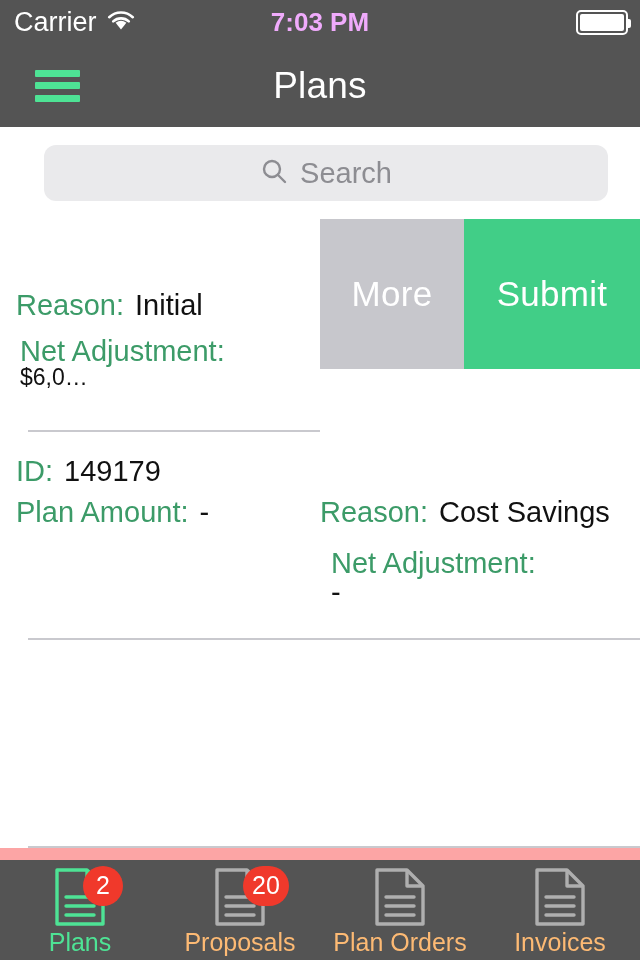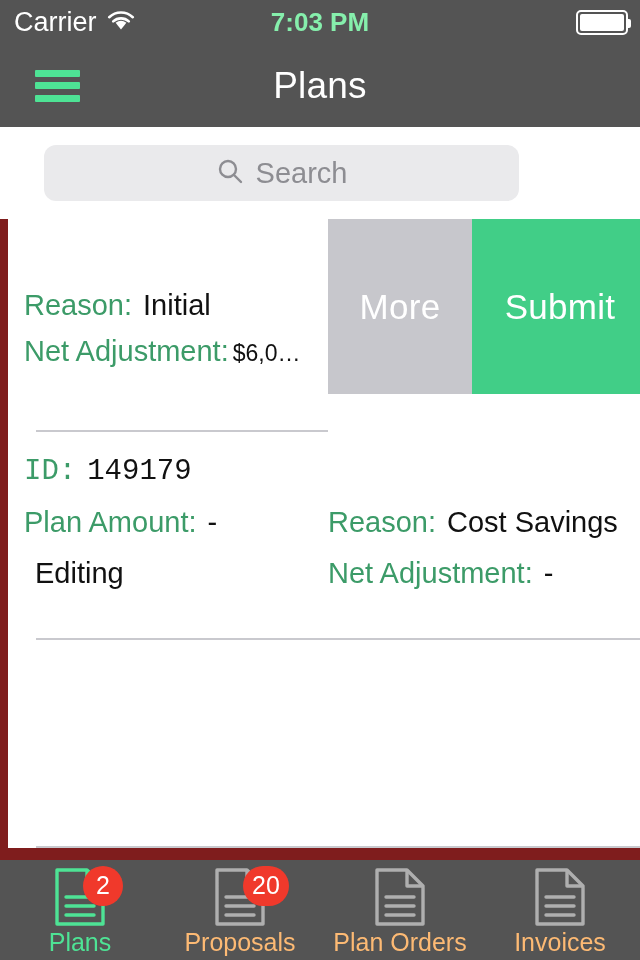--- a/index.html
+++ b/index.html
@@ -26,21 +26,21 @@
   .sb-left {
     position: absolute; left: 14px; top: 0; height: 44px;
     display: flex; align-items: center; gap: 9px;
   }
   .sb-carrier { font-size: 27px; letter-spacing: 0px; color:#ffffff; line-height:1; }
   .sb-wifi { display:block; }
   .sb-center {
     position: absolute; left: 0; width: 640px; top: 0; height: 44px;
     display: flex; align-items: center; justify-content: center;
   }
-  .sb-time { font-size: 26px; font-weight: bold; color: #86efac; line-height:1; }
+  .sb-time { font-size: 26px; font-weight: bold; color: #f0abfc; line-height:1; }
   .sb-right {
     position: absolute; right: 12px; top: 0; height: 44px;
     display: flex; align-items: center;
   }
   .battery {
     width: 52px; height: 25px;
     border: 2px solid #ffffff; border-radius: 5px;
     position: relative; background: transparent;
   }
   .battery .fill {
@@ -78,78 +78,77 @@
   }
   .nav-right {
     position: absolute; right: 18px;
     font-size: 33px; color: #2FE271; letter-spacing: 0.2px;
     cursor: pointer;
   }
 
   
   .search-wrap {
     position: absolute; top: 127px; left: 0;
-    width: 519px; height: 92px;
+    width: 608px; height: 92px;
     background: #ffffff;
     display: flex; align-items: center; justify-content: flex-end; padding-left: 44px;
   }
   .search-field {
     width: 608px; height: 56px;
     background: #EAEAEC; border-radius: 12px;
     display: flex; align-items: center; justify-content: center;
     gap: 12px;
   }
   .search-inner { display: flex; align-items: center; gap: 12px; }
   .search-text {
     font-size: 29px; color: #8D8D92; line-height: 1;
   }
 
   
   .list {
     position: absolute; top: 219px; left: 0;
     width: 640px; height: 641px;
-    background: #7f1d1d;
+    background: #fca5a5;
     overflow: hidden;
-    padding-left: 8px;
   }
 
   
   .row-swiped {
     position: relative;
     width: 640px; height: 213px;
     background: #ffffff;
     overflow: hidden;
   }
   .row-swiped .content {
     position: absolute; left: 0; top: 0;
     width: 320px; height: 213px;
     overflow: hidden;
   }
   .kv-block-1 {
     position: absolute; left: 16px; top: 72px;
     width: 330px;
   }
   .kv-line { display: flex; align-items: baseline; white-space: nowrap; }
-  .kv-line + .kv-line { margin-top: 17px; }
+  .kv-line + .kv-line { margin-top: 17px; flex-direction: column; }
   .k {
     color: #3C9B68; font-size: 29px; line-height: 1;
   }
   .v {
     color: #111111; font-size: 29px; line-height: 1; margin-left: 11px;
   }
   .v-small {
     color: #111111; font-size: 23px; line-height: 1; margin-left: 4px;
   }
   .row-swiped .divider {
     position: absolute; left: 28px; bottom: 0;
     width: 292px; height: 2px; background: #C9C9CE;
   }
   .swipe-actions {
     position: absolute; top: 0; right: 0;
-    height: 175px; display: flex;
+    height: 150px; display: flex;
   }
   .swipe-btn {
     display: flex; align-items: center; justify-content: center;
     color: #ffffff; font-size: 35px; cursor: pointer;
     letter-spacing: 0.3px;
   }
   .swipe-more { width: 144px; background: #C7C7CC; }
   .swipe-submit { width: 176px; background: #41CE87; }
 
   
@@ -159,23 +158,23 @@
     background: #ffffff;
   }
   .row .divider-full {
     position: absolute; left: 28px; bottom: 0;
     width: 612px; height: 2px; background: #C9C9CE;
   }
   .row-body {
     position: absolute; left: 16px; top: 25px;
     width: 608px;
   }
-  .row-line-top { display: flex; align-items: baseline; font-family: Liberation Mono, monospace; }
+  .row-line-top { display: flex; align-items: baseline; }
   .row-cols {
-    display: flex; margin-top: 22px;
+    display: flex; margin-top: 12px;
   }
   .col { width: 320px; }
   .col .kv-line + .kv-line { margin-top: 22px; }
 
   
   .row-empty {
     position: relative; width: 640px; height: 208px; background: #ffffff;
   }
   .row-empty .divider-full {
     position: absolute; left: 28px; bottom: 0;
@@ -289,21 +288,20 @@
           <span class="k">ID:</span>
           <span class="v">149179</span>
         </div>
         <div class="row-cols">
           <div class="col">
             <div class="kv-line">
               <span class="k">Plan Amount:</span>
               <span class="v">-</span>
             </div>
             <div class="kv-line">
-              <span class="v">Editing</span>
             </div>
           </div>
           <div class="col">
             <div class="kv-line">
               <span class="k">Reason:</span>
               <span class="v">Cost Savings</span>
             </div>
             <div class="kv-line">
               <span class="k">Net Adjustment:</span>
               <span class="v">-</span>

